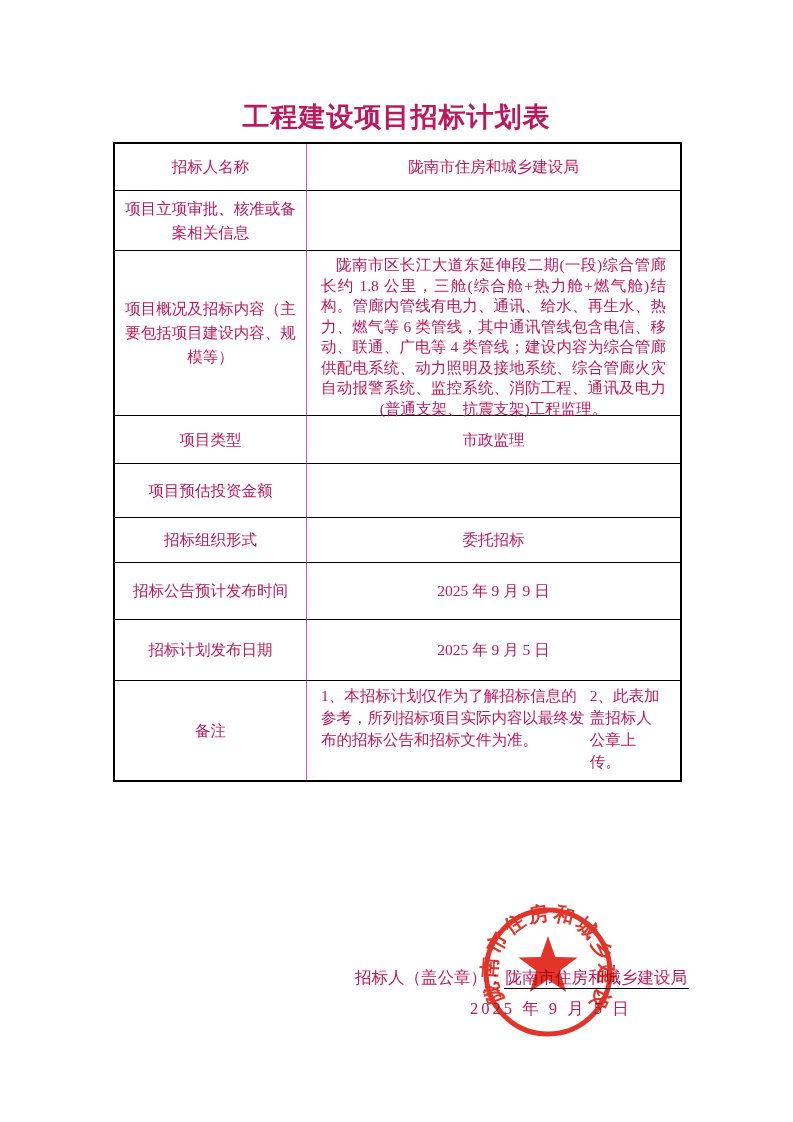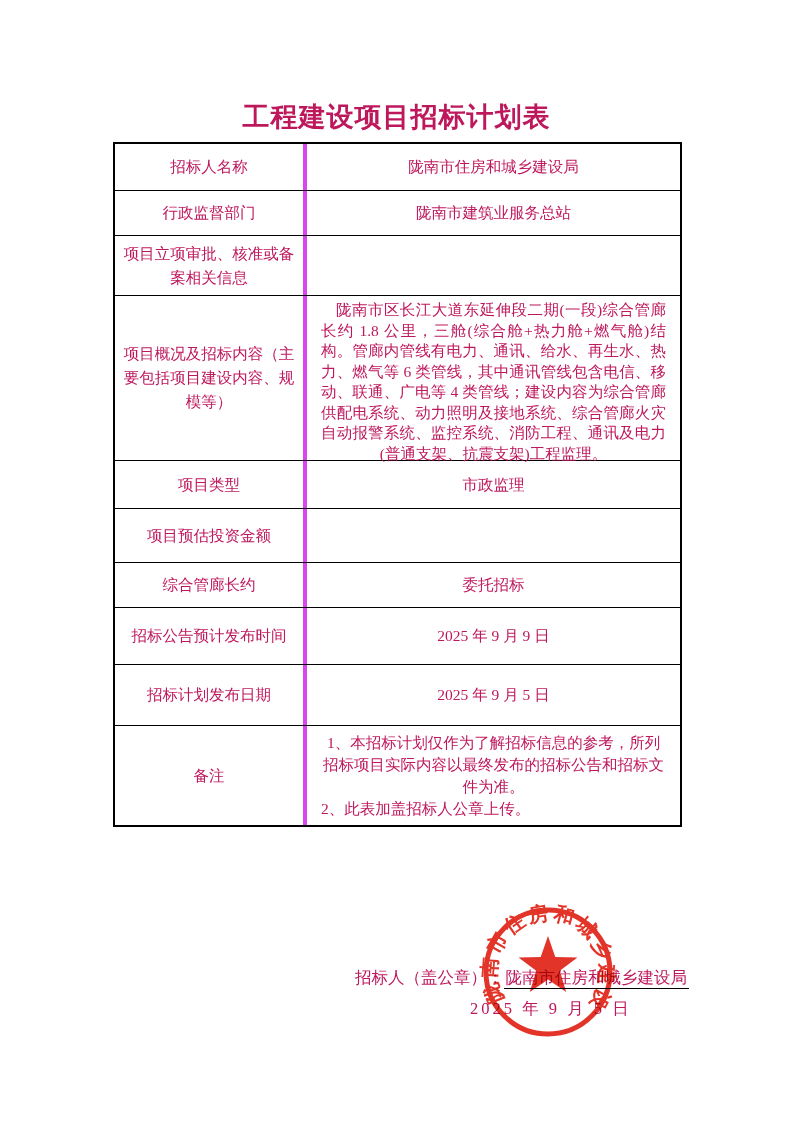--- a/index.html
+++ b/index.html
@@ -16,38 +16,38 @@
     letter-spacing:1px;
   }
   .bid-table {
     position:absolute; left:113px; top:138px; width:569px;
     border:2px solid #000; box-sizing:border-box;
     font-size:15.5px;
   }
   .row { display:flex; border-top:1px solid #000; box-sizing:border-box; }
   .row:first-child { border-top:none; }
   .cell-label {
-    width:192px; flex:0 0 192px; border-right:4px solid #d946ef;
+    width:192px; flex:0 0 192px; border-right:1px solid #d946ef;
     display:flex; align-items:center; justify-content:center;
     text-align:center; padding:4px 8px; box-sizing:border-box;
     line-height:24px;
   }
   .cell-value {
     flex:1; display:flex; align-items:center; justify-content:center;
     text-align:center; padding:4px 14px; box-sizing:border-box;
     line-height:24px;
   }
   .cell-value.justify-block { align-items:flex-start; }
   .justify-inner {
     width:100%; text-align:justify; text-align-last:center;
     text-indent:15px; line-height:20.5px;
   }
   .cell-value.remarks {
-    flex-direction:column; justify-content:center; align-items:flex-start;
-    text-align:center; line-height:22px;
+    flex-direction:row; justify-content:center; align-items:flex-start;
+    text-align:left; line-height:22px;
   }
   .cell-value.remarks p { margin:0; }
   .sign-line {
     position:absolute; top:963px; left:355px; font-size:16.5px;
     white-space:nowrap;
   }
   .signer-name { border-bottom:1px solid #000; padding:0 2px 1px 2px; }
   .date-line {
     position:absolute; top:994px; left:470px; font-size:16.5px;
     letter-spacing:3px; white-space:nowrap;
@@ -65,24 +65,20 @@
   <h1 class="doc-title">工程建设项目招标计划表</h1>
 
   <div class="bid-table">
 
     <div class="row" style="height:46px">
       <div class="cell-label">招标人名称</div>
       <div class="cell-value">陇南市住房和城乡建设局</div>
     </div>
 
 
-    <div class="row" style="height:45px">
-      <div class="cell-label">行政监督部门</div>
-      <div class="cell-value">陇南市建筑业服务总站</div>
-    </div>
 
     <div class="row" style="height:60px">
       <div class="cell-label">项目立项审批、核准或备案相关信息</div>
     </div>
 
     <div class="row" style="height:165px">
       <div class="cell-label">项目概况及招标内容（主要包括项目建设内容、规模等）</div>
       <div class="cell-value justify-block">
         <div class="justify-inner">陇南市区长江大道东延伸段二期(一段)综合管廊长约 1.8 公里，三舱(综合舱+热力舱+燃气舱)结构。管廊内管线有电力、通讯、给水、再生水、热力、燃气等 6 类管线，其中通讯管线包含电信、移动、联通、广电等 4 类管线；建设内容为综合管廊供配电系统、动力照明及接地系统、综合管廊火灾自动报警系统、监控系统、消防工程、通讯及电力(普通支架、抗震支架)工程监理。</div>
       </div>
@@ -91,21 +87,21 @@
     <div class="row" style="height:48px">
       <div class="cell-label">项目类型</div>
       <div class="cell-value">市政监理</div>
     </div>
 
     <div class="row" style="height:54px">
       <div class="cell-label">项目预估投资金额</div>
     </div>
 
     <div class="row" style="height:45px">
-      <div class="cell-label">综合管廊长约</div>
+      <div class="cell-label">招标组织形式</div>
       <div class="cell-value">委托招标</div>
     </div>
 
 
     <div class="row" style="height:57px">
       <div class="cell-label">招标公告预计发布时间</div>
       <div class="cell-value">2025 年 9 月 9 日</div>
     </div>
 
     <div class="row" style="height:61px">

